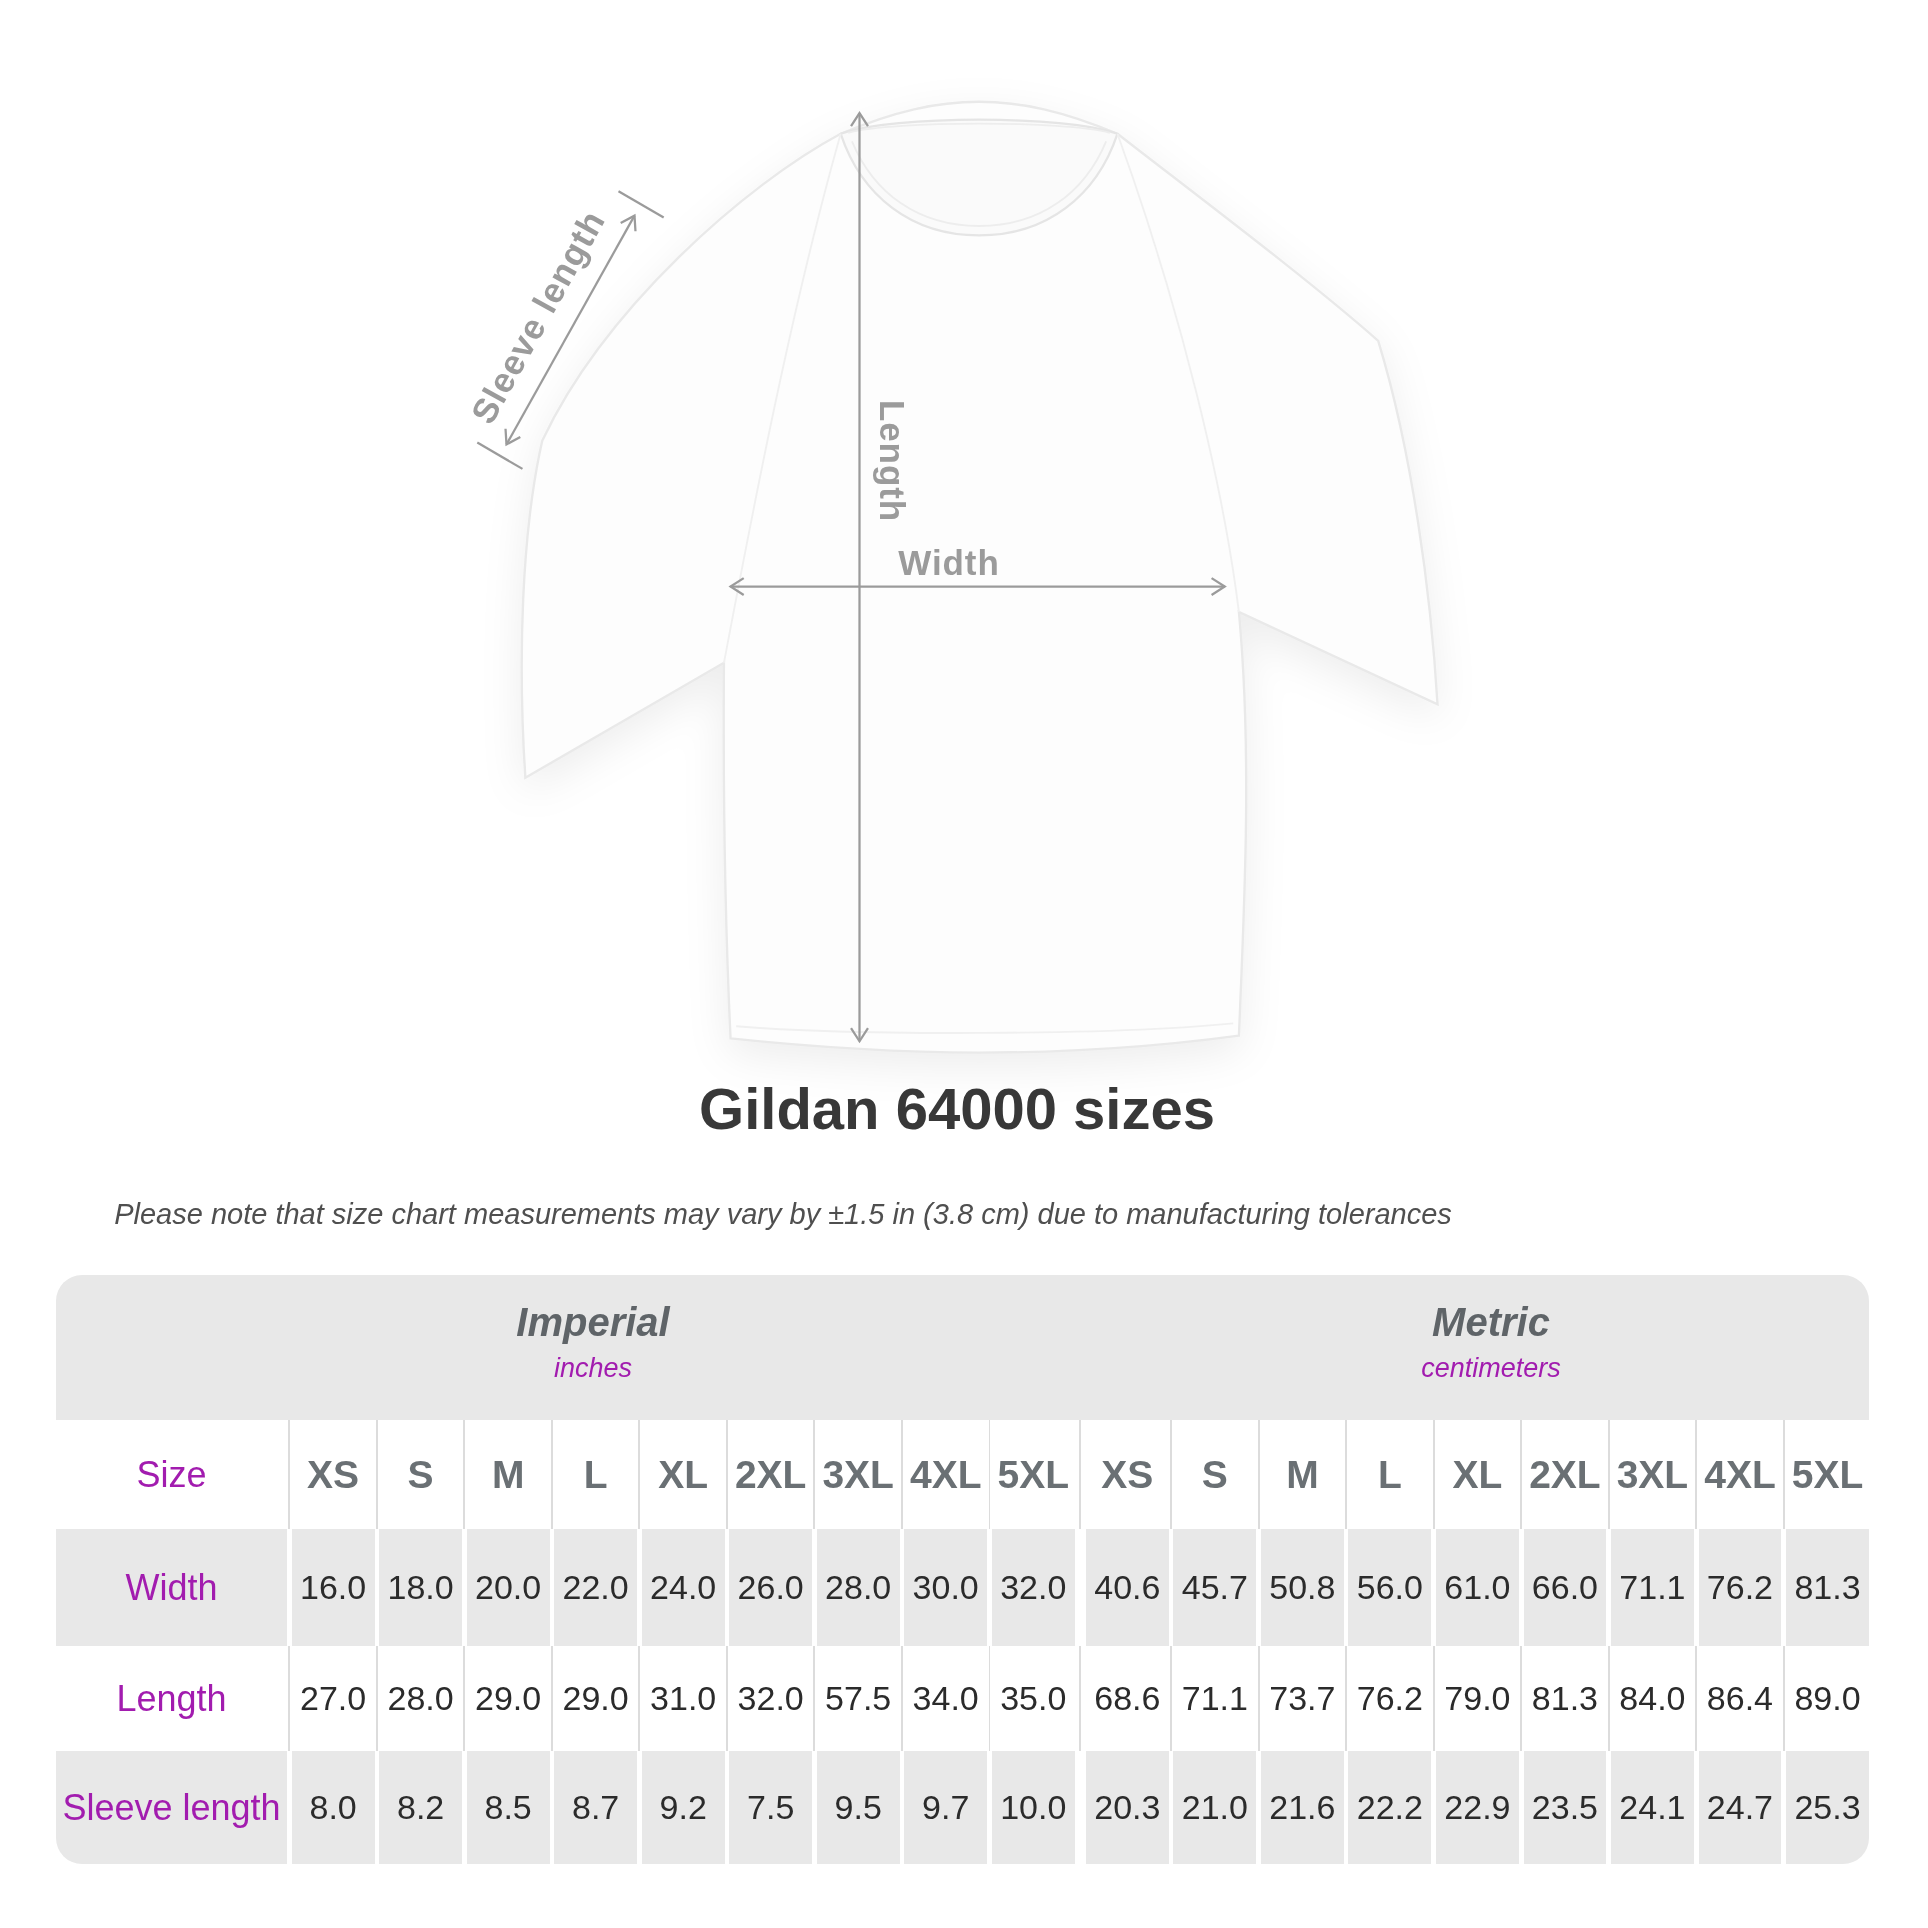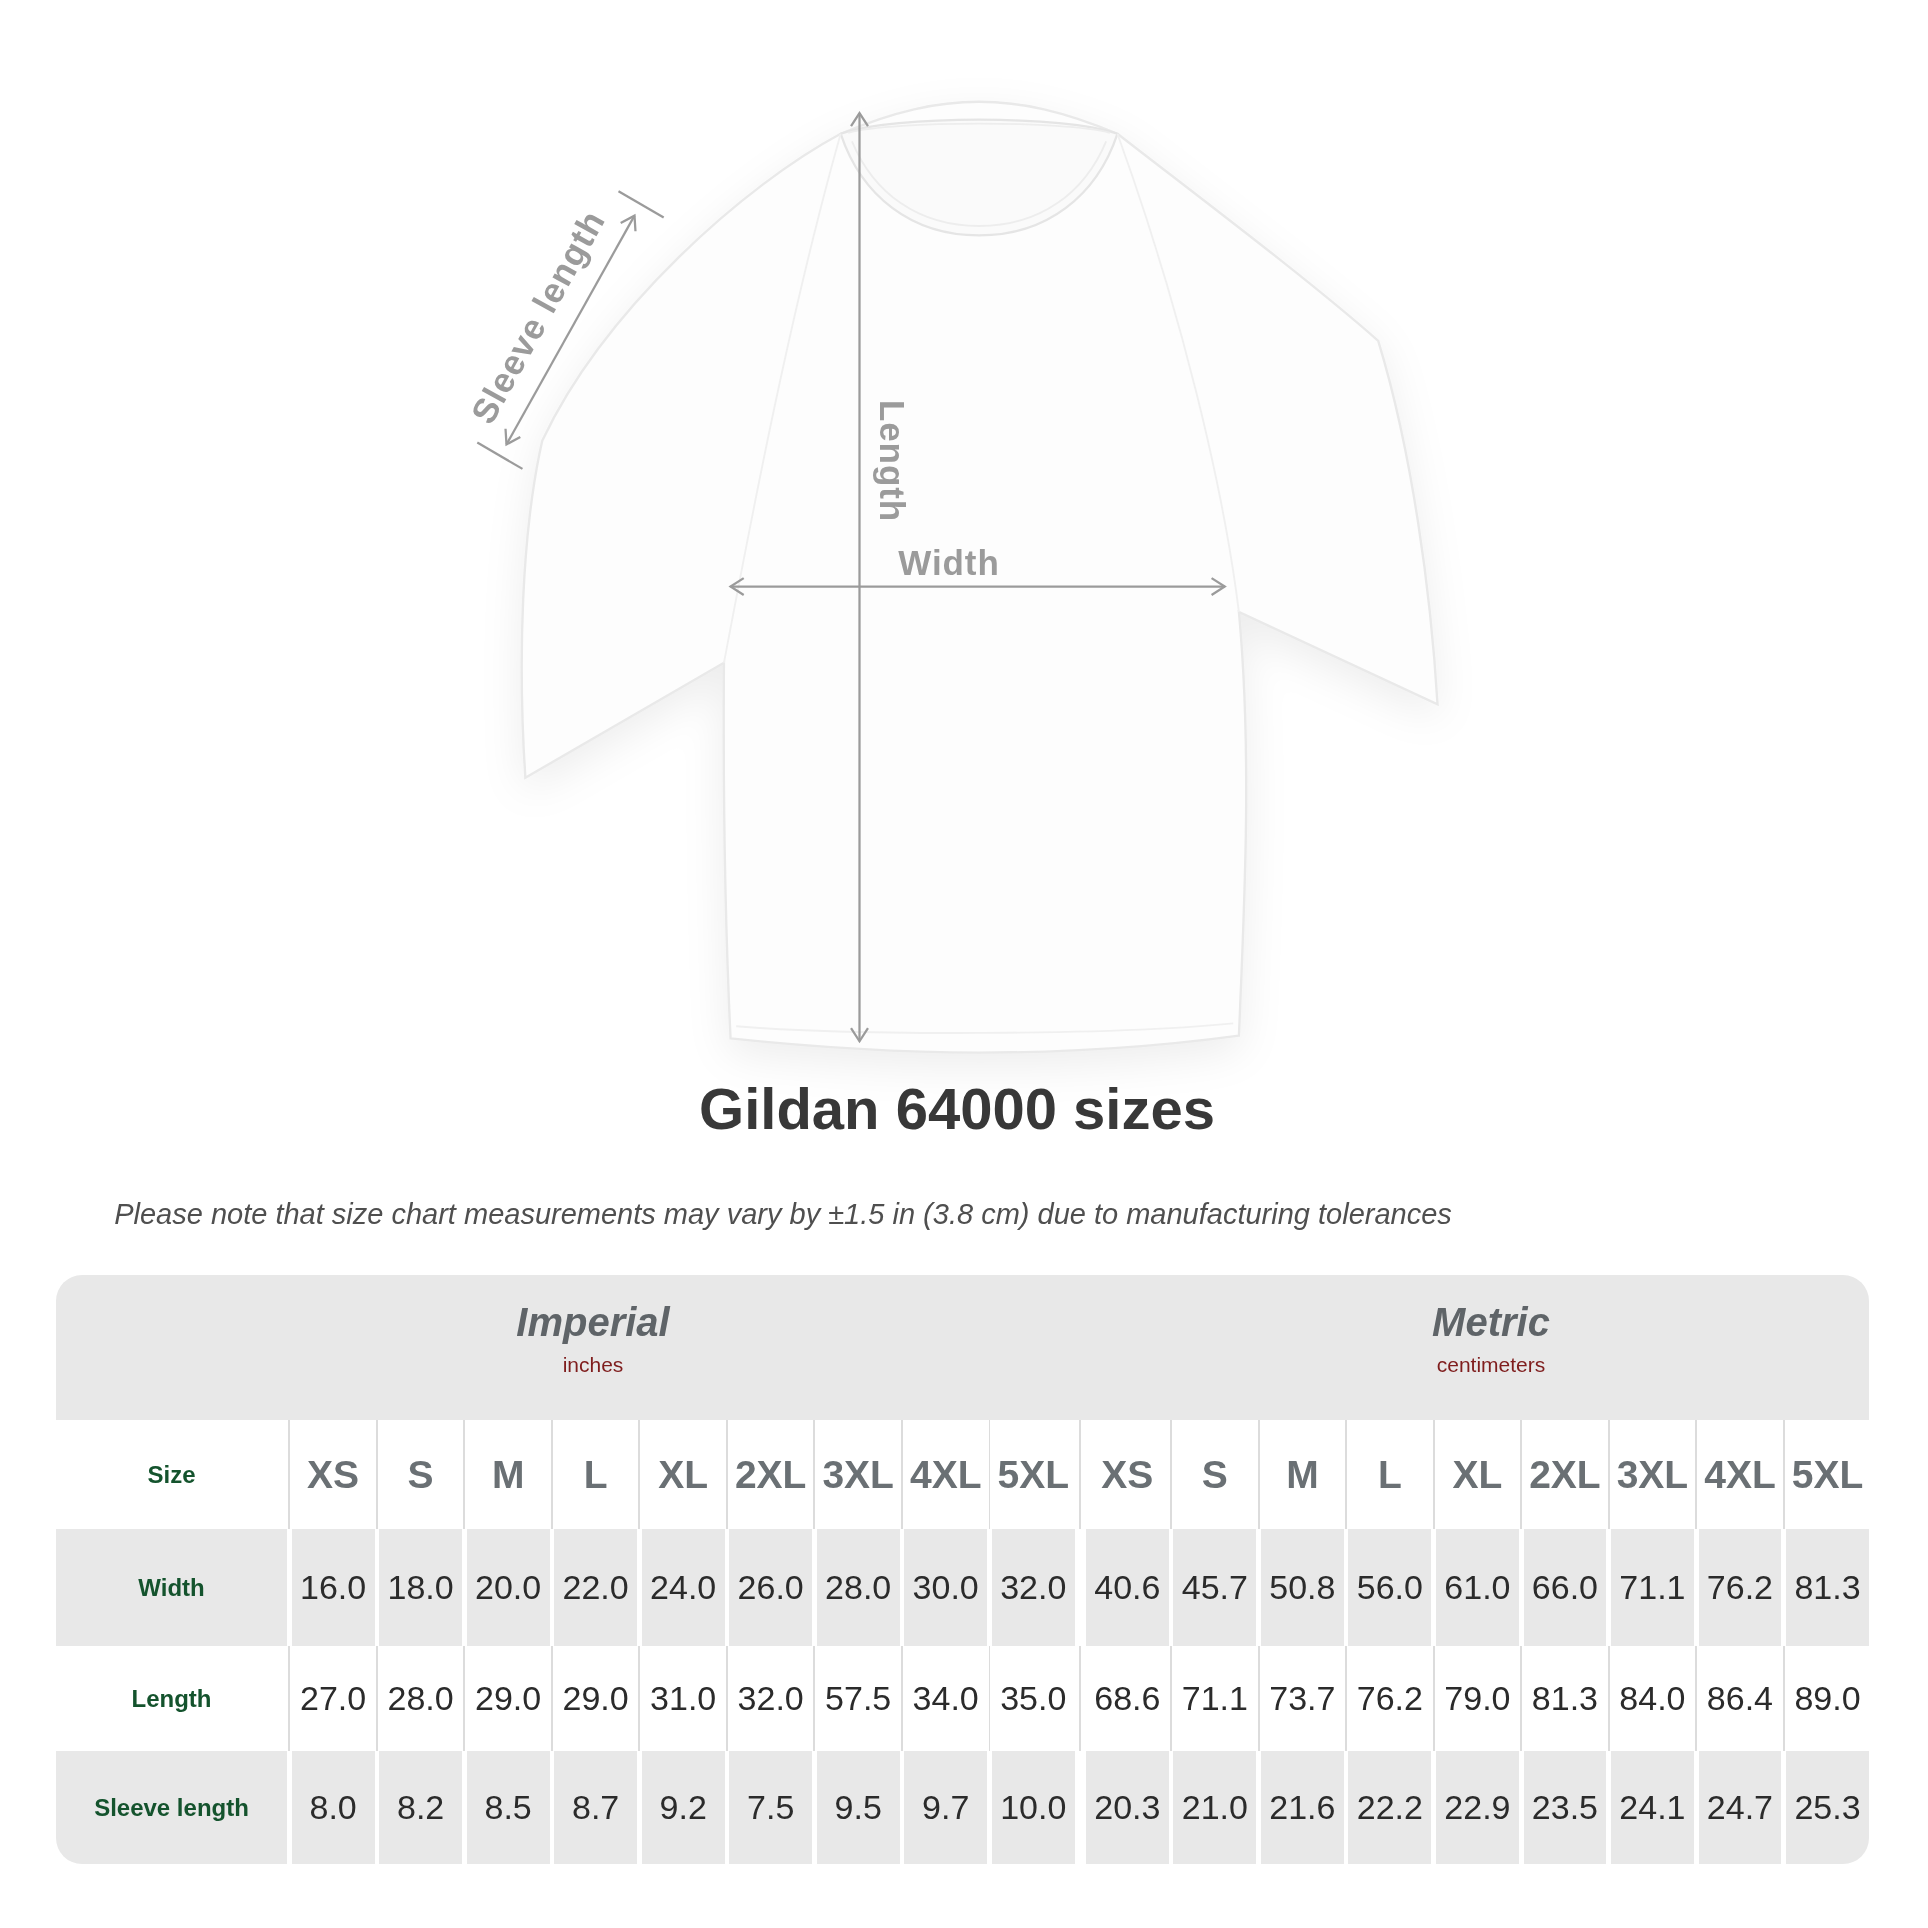--- a/index.html
+++ b/index.html
@@ -15,25 +15,25 @@
   .title{position:absolute;left:0;top:1070px;width:1904px;margin:5px;text-align:center;
          font-size:58px;font-weight:700;color:#383838;}
   .note{position:absolute;left:0;top:1198px;width:1566px;margin:0;text-align:center;
         font-style:italic;font-size:29px;color:#4f4f4f;}
   .sizetable{position:absolute;left:56px;top:1275px;width:1813px;}
   .band{position:relative;height:145px;background:#e8e8e8;border-radius:26px 26px 0 0;}
   .sys{position:absolute;top:24.5px;transform:translateX(-50%);text-align:center;color:#5f6468;}
   .sys-imperial{left:537px;}
   .sys-metric{left:1435px;}
   .sys-name{font-size:40px;font-weight:700;font-style:italic;}
-  .sys-unit{font-size:21px;margin-top:8.5px;color:#7f1d1d;}
+  .sys-unit{font-size:27px;font-style:italic;margin-top:8.5px;color:#a21caf;}
   .row{display:flex;}
   .row.h116{height:109px;} .row.h124{height:117px;} .row.h112{height:105px;} .row.h120{height:113px;}
   .lab{width:231px;flex:none;display:flex;align-items:center;justify-content:center;
-       font-weight:700;font-size:24px;color:#14532d;}
+       font-weight:400;font-size:36px;color:#a21caf;}
   .c{flex:1;margin-left:4.7px;position:relative;display:flex;align-items:center;justify-content:center;
      font-size:34px;color:#2b2b2b;}
   .c.hdr{font-weight:700;font-size:39px;color:#6a7074;}
   .c.sysgap{margin-left:11.3px;}
   .r-gray .lab,.r-gray .c{background:#e8e8e8;}
   .r-white .c::before{content:"";position:absolute;left:-3.3px;top:0;bottom:0;width:1.9px;background:#dcdcdc;}
   .r-white .c.sysgap::before{left:-6.6px;}
   .r-last .lab{border-bottom-left-radius:26px;}
   .r-last .c:last-child{border-bottom-right-radius:26px;}
 </style>

